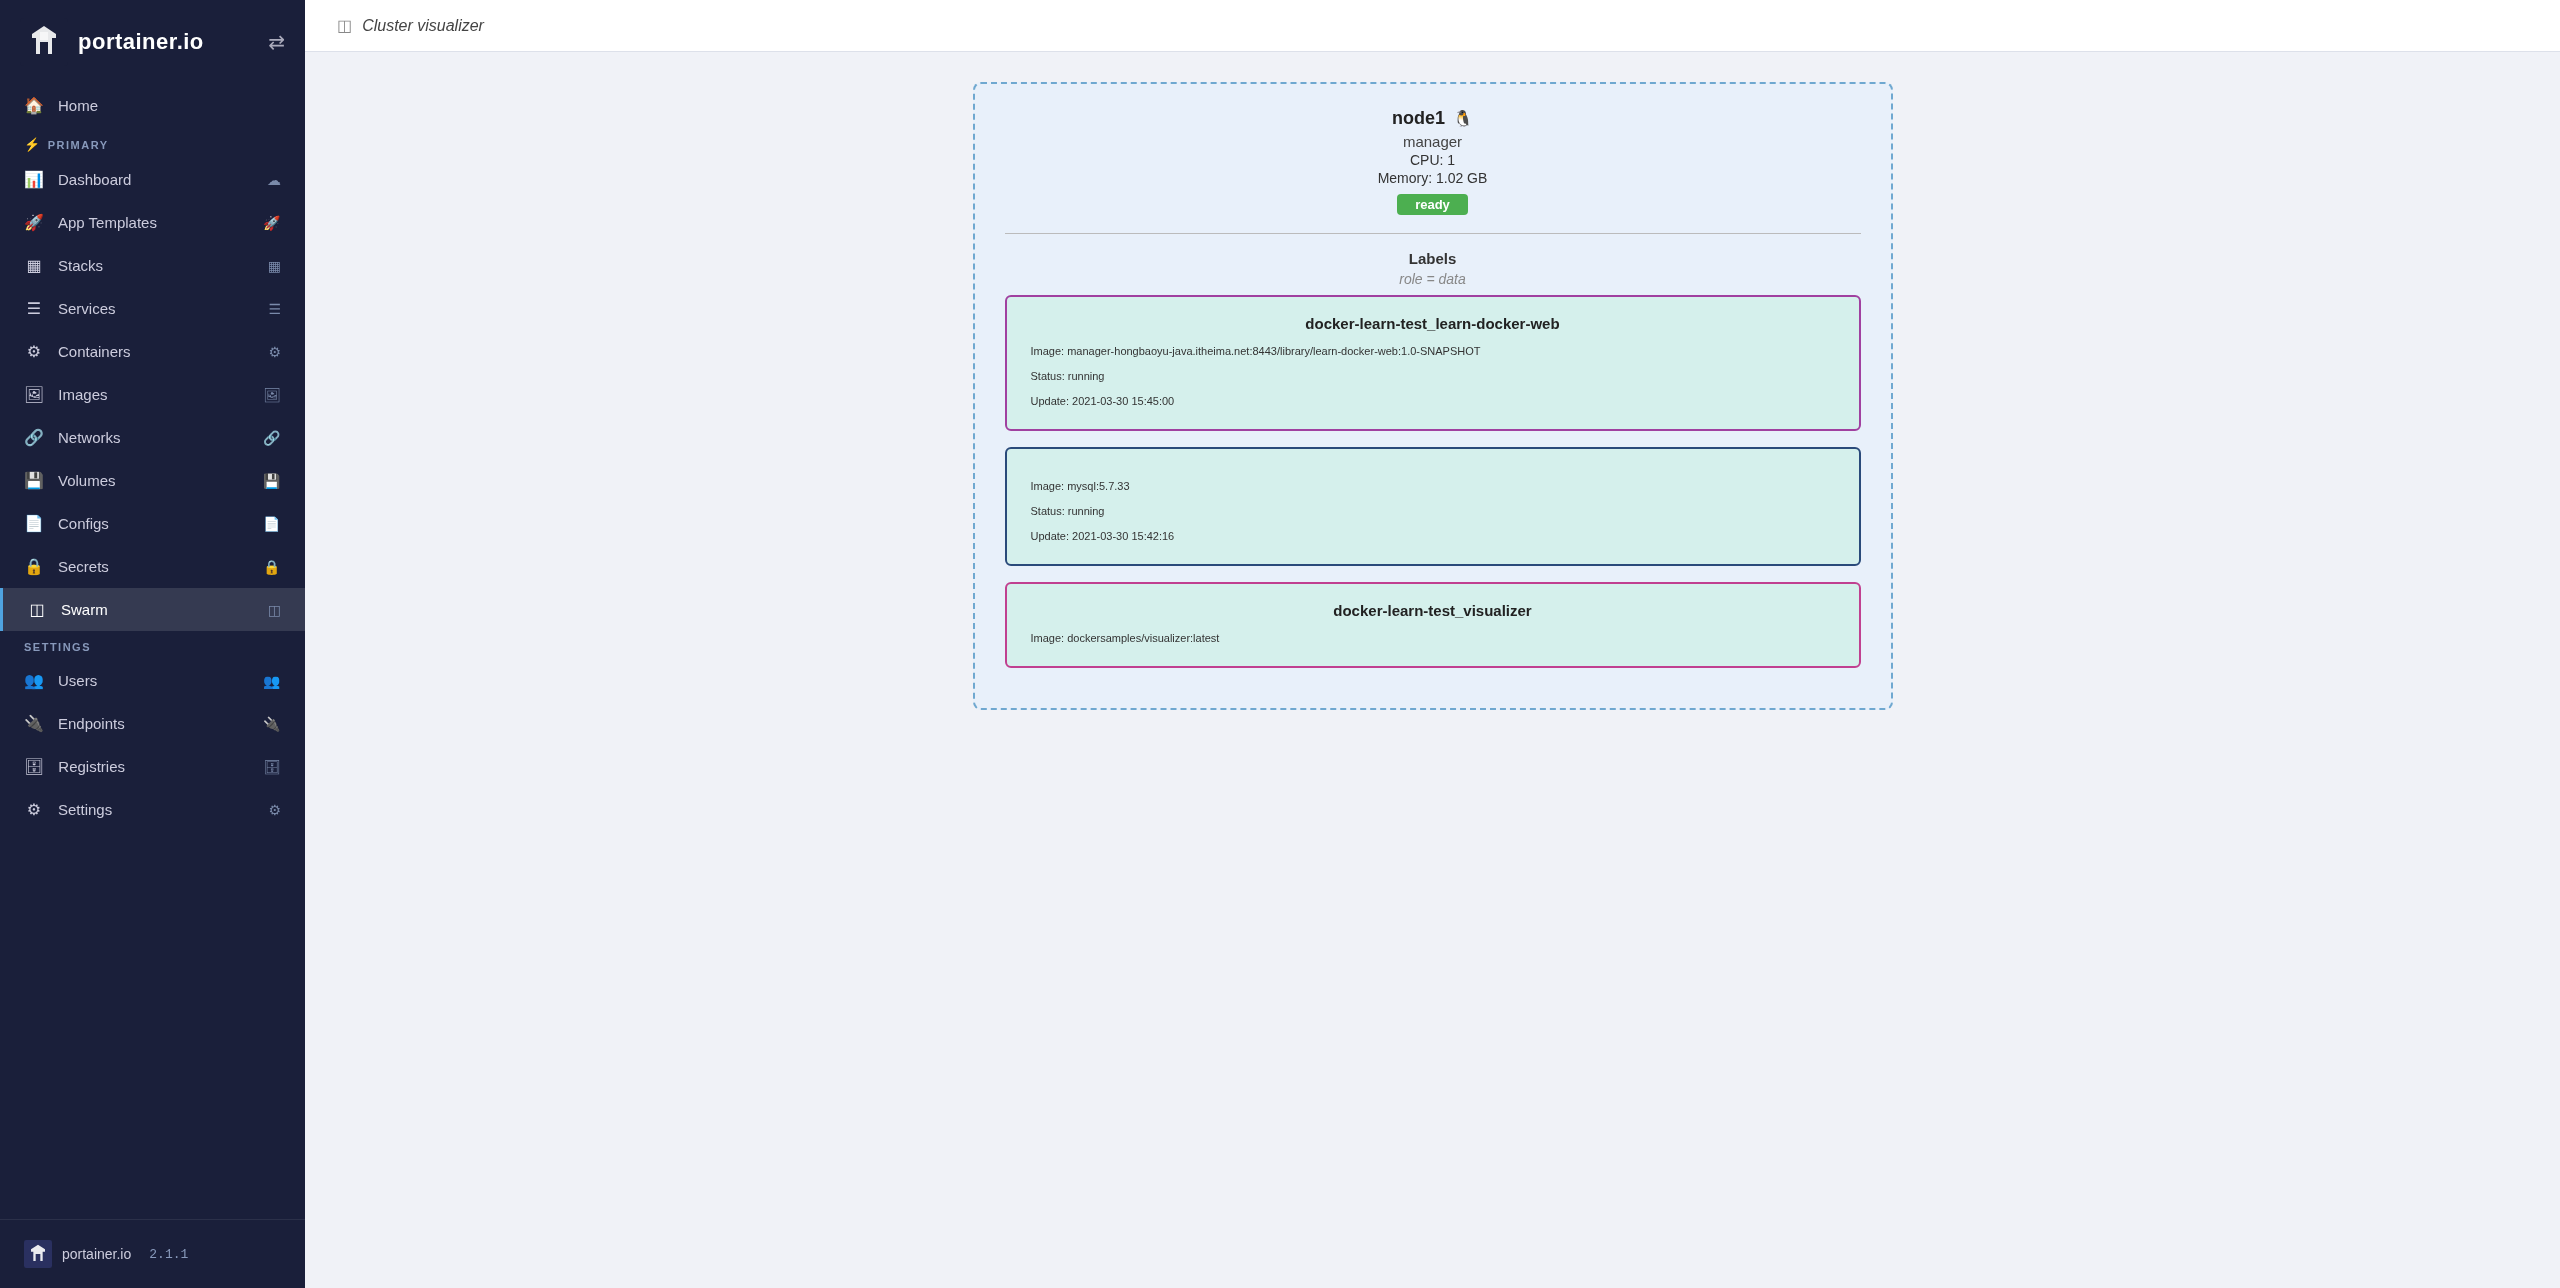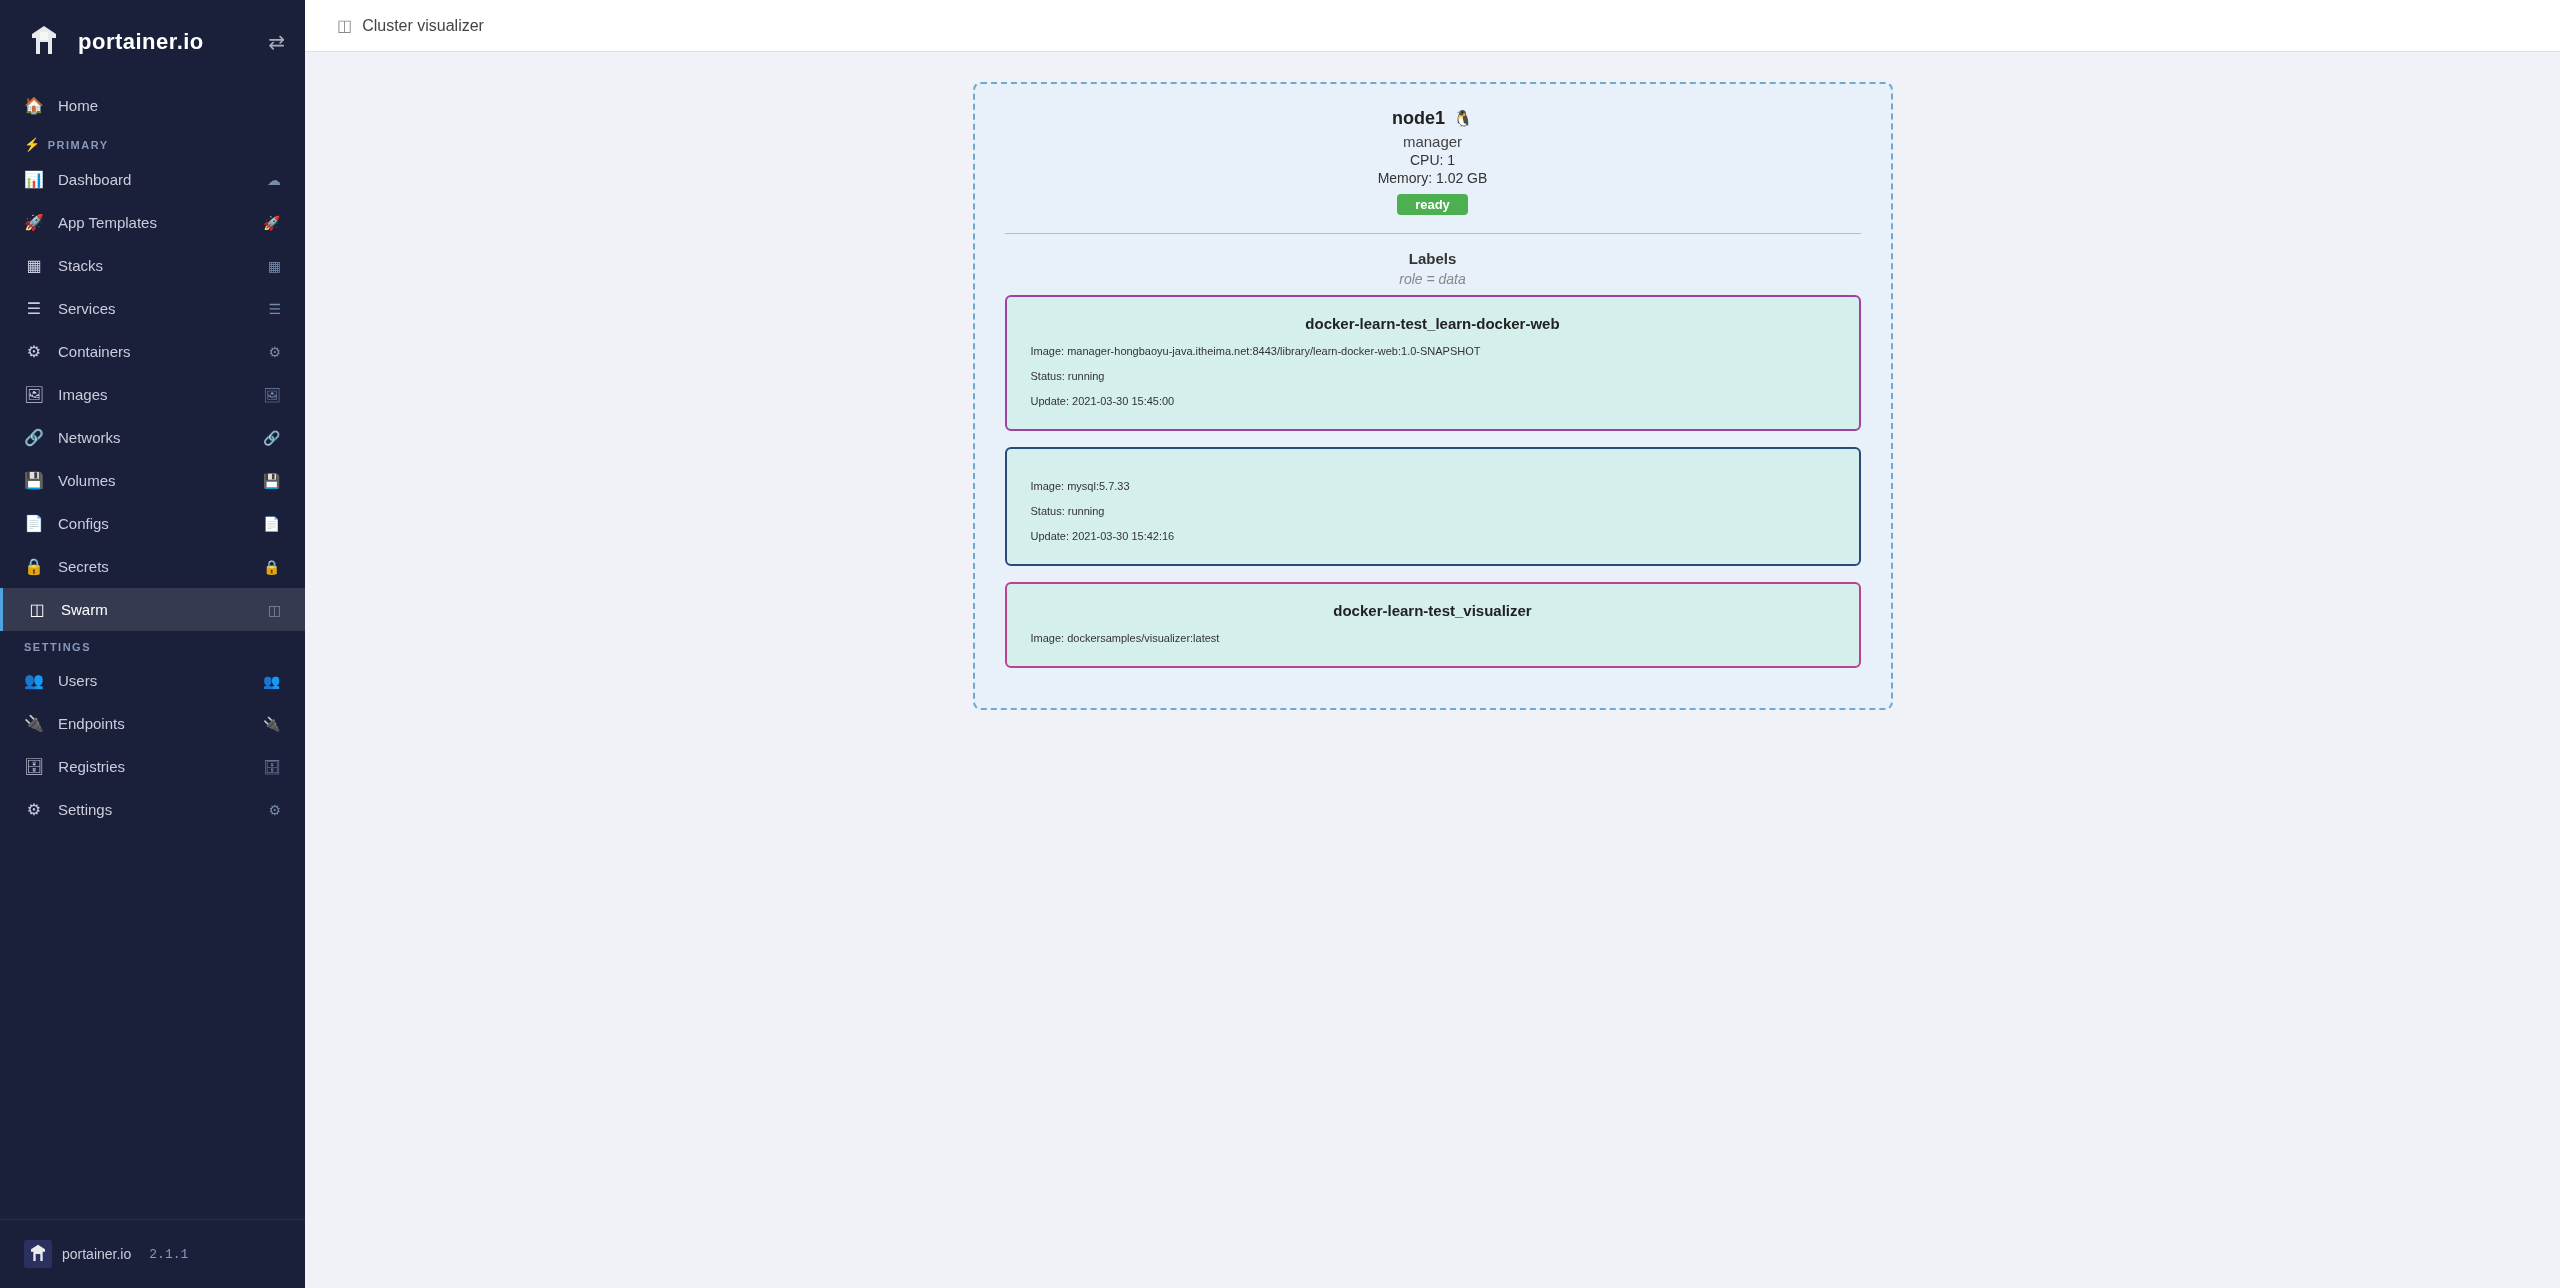--- a/index.html
+++ b/index.html
@@ -78,21 +78,21 @@
     .topbar {
       background: #fff;
       border-bottom: 1px solid #dde1ea;
       padding: 0 32px;
       height: 52px;
       display: flex;
       align-items: center;
       gap: 10px;
     }
     .topbar-icon { color: #888; font-size: 16px; }
-    .topbar-title { font-size: 16px; color: #444; font-weight: 500; }
+    .topbar-title { font-size: 16px; color: #444; font-weight: 500; font-style: italic; }
 
     .content-area {
       flex: 1;
       overflow-y: auto;
       padding: 30px 40px;
     }
 
     
     .cluster-node-card {
       background: #e8f0fa;

